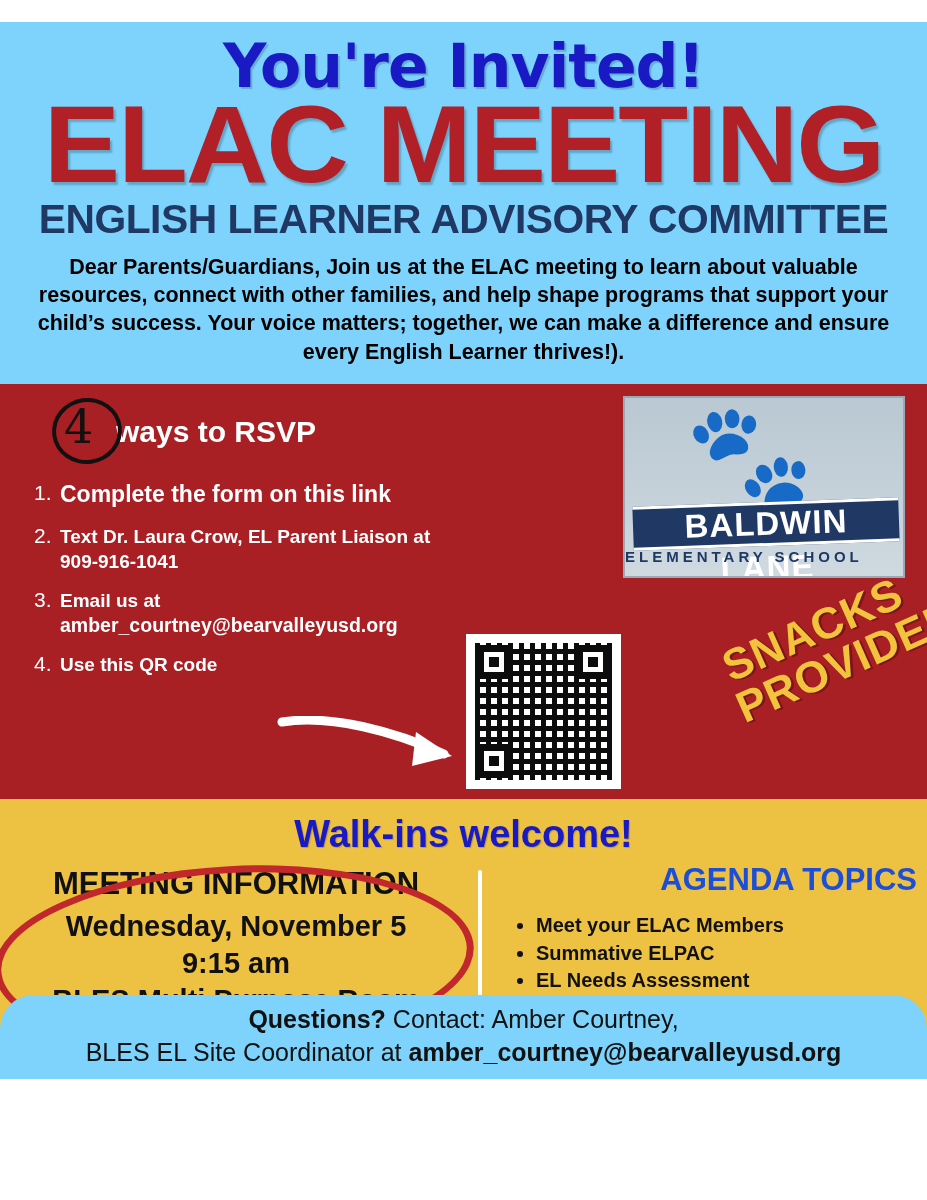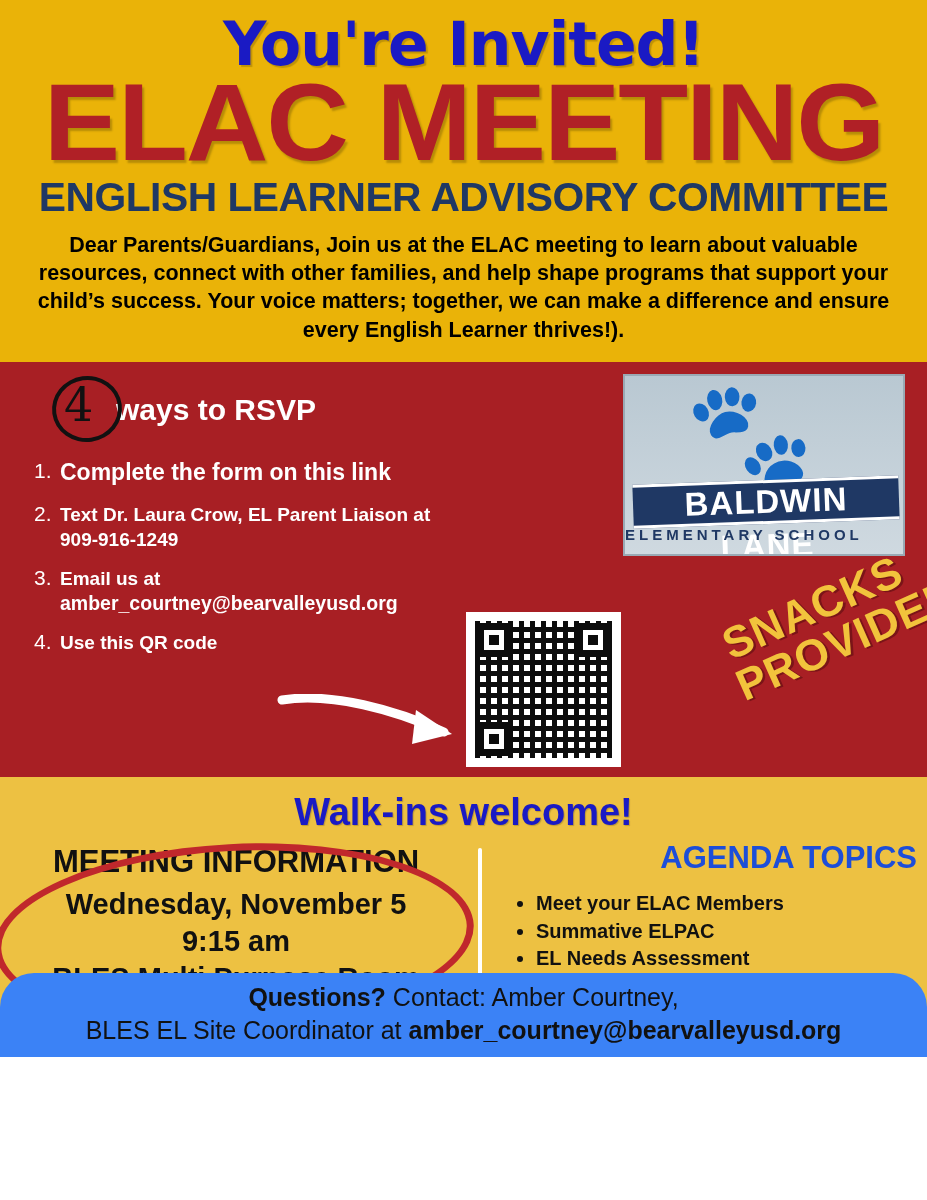--- a/index.html
+++ b/index.html
@@ -7,23 +7,24 @@
     width: 927px;
     height: 1200px;
     background: #ffffff;
     font-family: "Liberation Sans", sans-serif;
     overflow: hidden;
     position: relative;
   }
 
   
   .header {
-    background: #eab308;
+    background: #7dd3fc;
     padding: 14px 10px 8px 10px;
     text-align: center;
+    margin-top: 22px;
   }
   .invited {
     font-family: "DejaVu Sans", sans-serif;
     font-size: 60px;
     font-weight: bold;
     color: #1a1ac4;
     letter-spacing: -1px;
     line-height: 1.0;
     text-shadow: 2px 2px 1px rgba(0,0,0,0.18);
   }
@@ -310,21 +311,21 @@
     font-weight: bold;
     color: #111;
     line-height: 1.38;
   }
 
   
   .footer {
     position: absolute;
     left: 0; right: 0; bottom: 0;
     height: 84px;
-    background: #3b82f6;
+    background: #7dd3fc;
     border-top-left-radius: 34px;
     border-top-right-radius: 34px;
     text-align: center;
     padding-top: 8px;
   }
   .footer .l1 { font-size: 25px; color: #111; line-height: 1.3; }
   .footer .l1 b { font-weight: bold; }
   .footer .l2 { font-size: 25px; color: #111; line-height: 1.3; }
   .footer .l2 b { font-weight: bold; }
 </style>
@@ -352,21 +353,21 @@
     <li>
       <span class="n">1.</span>
       <span class="li-body">
         <span class="b1">Complete the form on this link</span>
       </span>
     </li>
     <li>
       <span class="n">2.</span>
       <span class="li-body">
         <span class="b2">Text Dr. Laura Crow, EL Parent Liaison at</span>
-        <span class="b2" style="display:block">909-916-1249</span>
+        <span class="b2" style="display:block">909-916-1041</span>
       </span>
     </li>
     <li>
       <span class="n">3.</span>
       <span class="li-body">
         <span class="b2">Email us at</span>
         <span class="emailsmall">amber_courtney@bearvalleyusd.org</span>
       </span>
     </li>
     <li>

